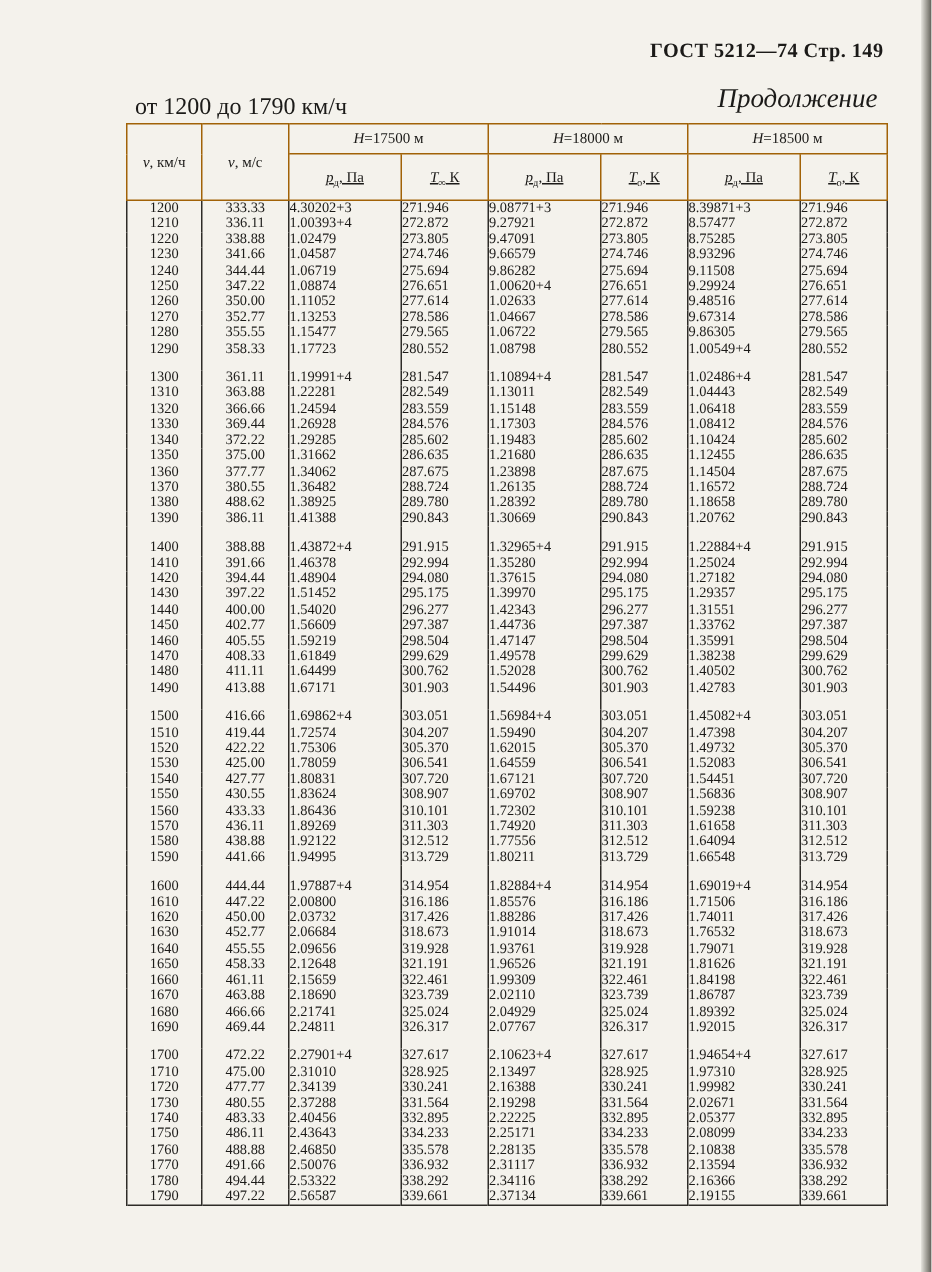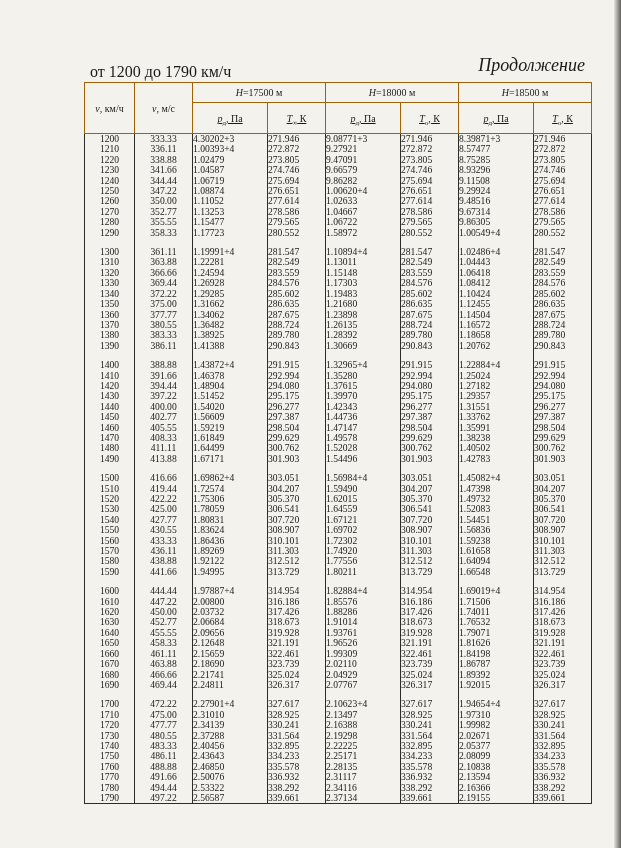--- a/index.html
+++ b/index.html
@@ -46,20 +46,21 @@
   }
   td.c0,td.c1{text-align:center;}
   td.c2,td.c3,td.c4,td.c5,td.c6,td.c7{text-align:left;padding-left:7px;}
   tr.spacer td{height:9px;}
   sub{font-size:7px;line-height:0;}
 </style>
 </head>
 <body>
 
 <div class="page">
+  <div class="gost-header">ГОСТ 5212—74 Стр. 149</div>
   <div class="continuation">Продолжение</div>
   <div class="range-label">от 1200 до 1790 км/ч</div>
 
   <table class="data">
     <colgroup>
       <col style="width:50px">
         <col style="width:58px">
       <col style="width:75px">
         <col style="width:58px">
       <col style="width:75px">
@@ -173,21 +174,21 @@
           <td class="c4">1.06722</td>
           <td class="c5">279.565</td>
           <td class="c6">9.86305</td>
           <td class="c7">279.565</td>
         </tr>
         <tr>
           <td class="c0">1290</td>
           <td class="c1">358.33</td>
           <td class="c2">1.17723</td>
           <td class="c3">280.552</td>
-          <td class="c4">1.58972</td>
+          <td class="c4">1.08798</td>
           <td class="c5">280.552</td>
           <td class="c6">1.00549+4</td>
           <td class="c7">280.552</td>
         </tr>
         <tr class="spacer">
           <td class="c0"></td>
           <td class="c1"></td>
           <td class="c2"></td>
           <td class="c3"></td>
           <td class="c4"></td>
@@ -270,21 +271,21 @@
           <td class="c1">380.55</td>
           <td class="c2">1.36482</td>
           <td class="c3">288.724</td>
           <td class="c4">1.26135</td>
           <td class="c5">288.724</td>
           <td class="c6">1.16572</td>
           <td class="c7">288.724</td>
         </tr>
         <tr>
           <td class="c0">1380</td>
-          <td class="c1">383.33</td>
+          <td class="c1">488.62</td>
           <td class="c2">1.38925</td>
           <td class="c3">289.780</td>
           <td class="c4">1.28392</td>
           <td class="c5">289.780</td>
           <td class="c6">1.18658</td>
           <td class="c7">289.780</td>
         </tr>
         <tr>
           <td class="c0">1390</td>
           <td class="c1">386.11</td>

